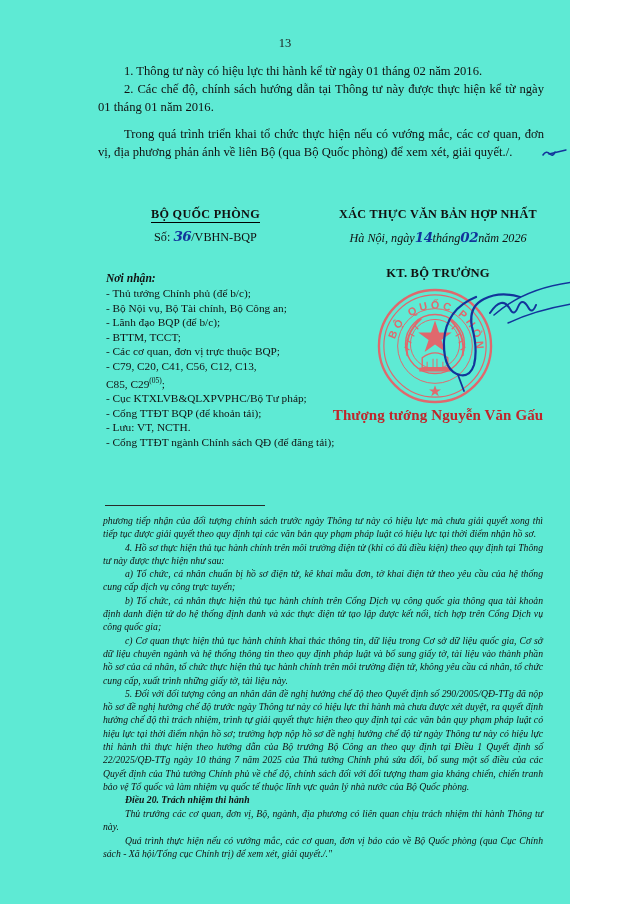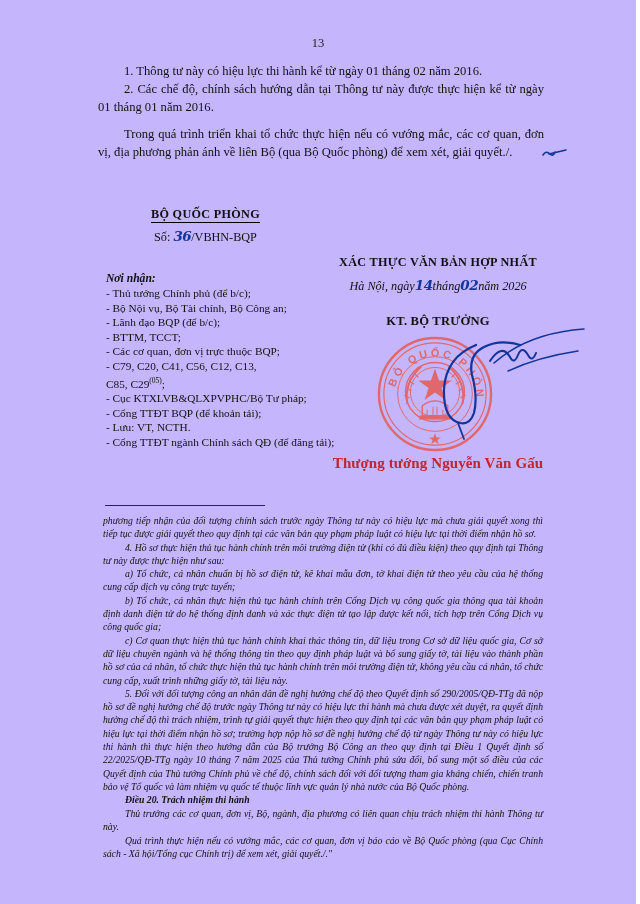--- a/index.html
+++ b/index.html
@@ -2,23 +2,23 @@
 <html><head>
 <meta charset="utf-8">
 <style>
   html, body {
     margin: 0;
     padding: 0;
     background: #ffffff;
   }
   .page {
     position: relative;
-    width: 636px;
+    width: 570px;
     height: 904px;
-    background: #c4b5fd;
+    background: #5eead4;
     font-family: "Liberation Serif", "DejaVu Serif", serif;
     color: #111111;
     overflow: hidden;
   }
 
   
   .page-number {
     position: absolute;
     top: 36px;
     left: 0;
@@ -68,21 +68,20 @@
     top: 0;
     width: 215px;
     text-align: center;
   }
   .sig-right {
     position: absolute;
     left: 228px;
     top: 0;
     width: 224px;
     text-align: center;
-    margin-top: 48px;
   }
   .org-title {
     font-size: 12.2px;
     font-weight: bold;
     letter-spacing: 0.3px;
     white-space: nowrap;
   }
   .org-title .ul {
     border-bottom: 1.2px solid #000;
     padding-bottom: 1px;

